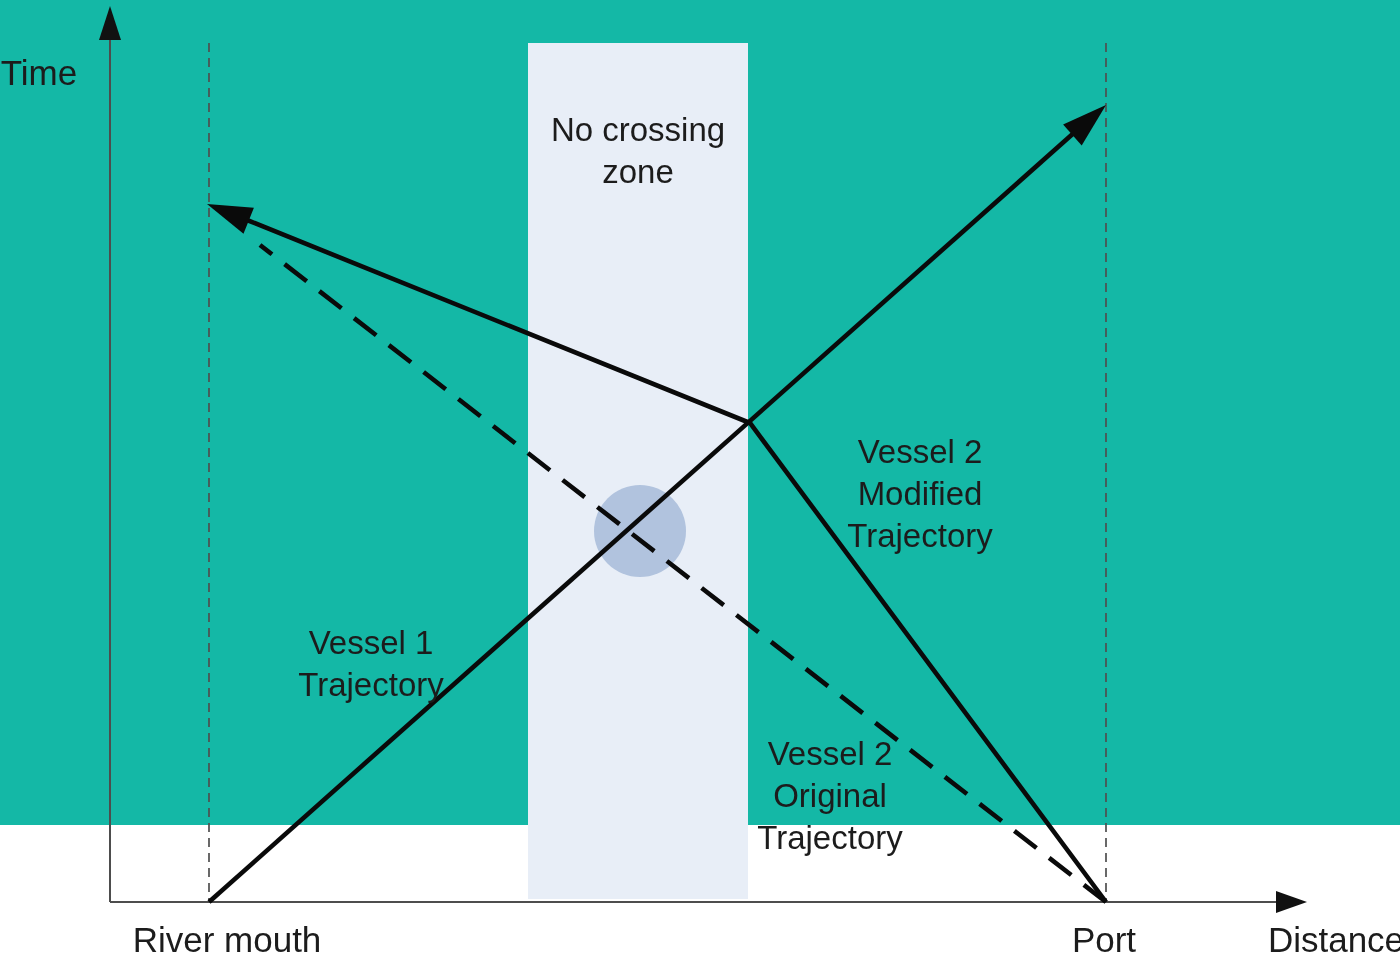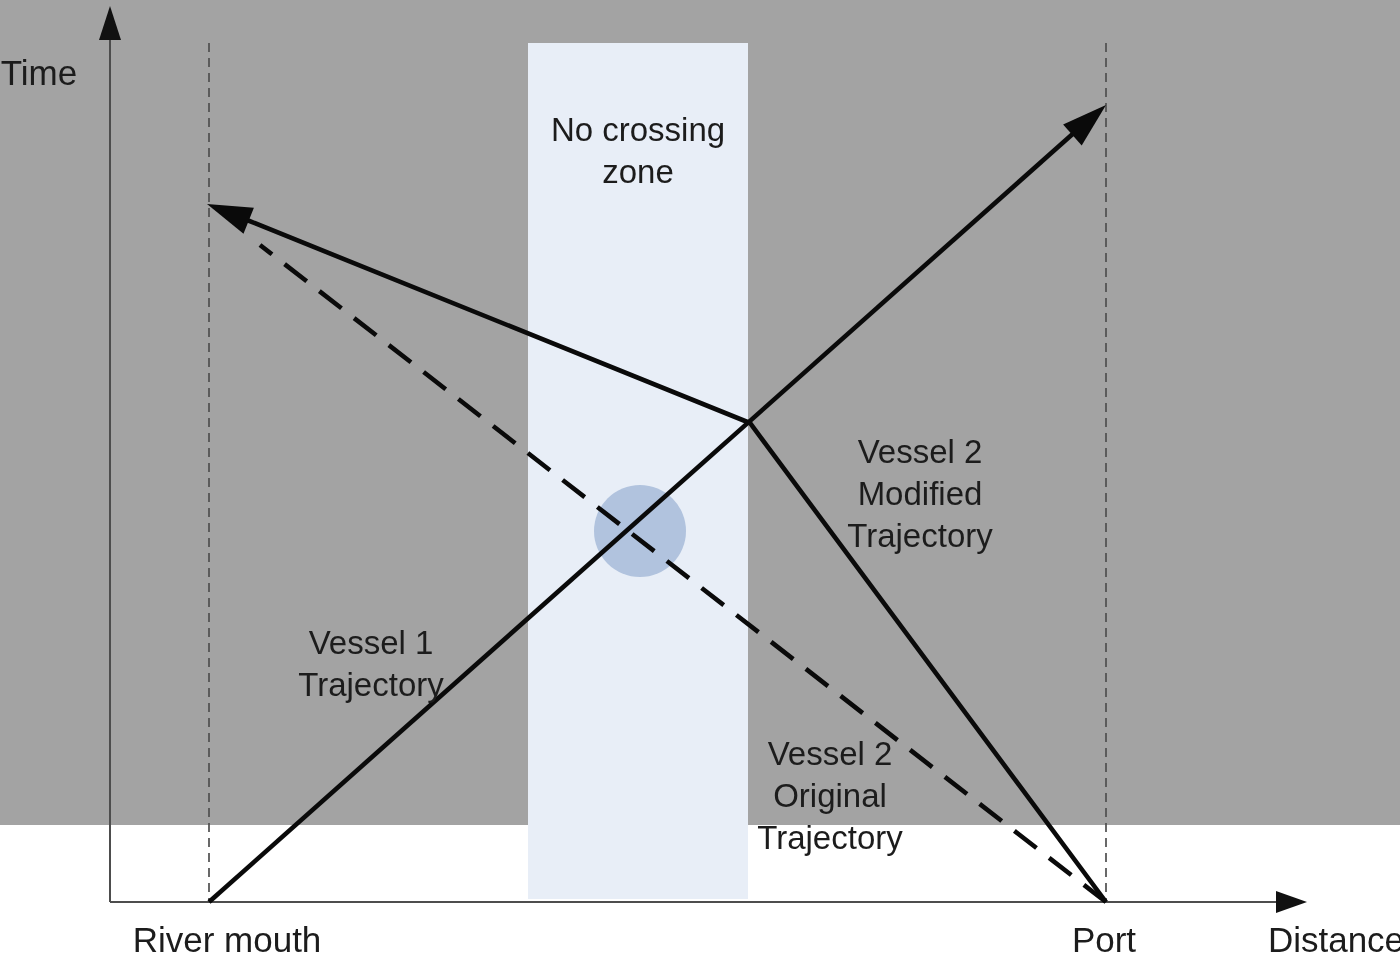--- a/index.html
+++ b/index.html
@@ -8,21 +8,21 @@
     background: #ffffff;
     width: 1400px;
     height: 957px;
     overflow: hidden;
     font-family: "Liberation Sans", sans-serif;
   }
   .figure-wrap {
     position: relative;
     width: 1400px;
     height: 825px;
-    background: #a3a3a3;
+    background: #14b8a6;
   }
   svg { display: block; }
   .axis-line {
     stroke: #4d4d4d;
     stroke-width: 2;
     fill: none;
   }
   .axis-arrow {
     fill: #111111;
     stroke: none;

